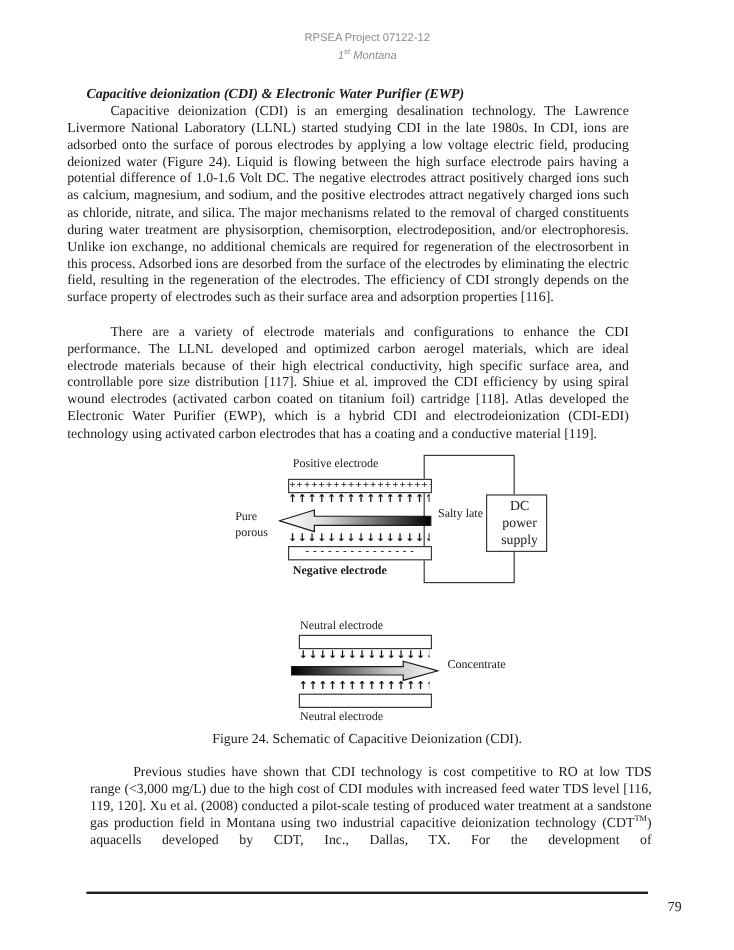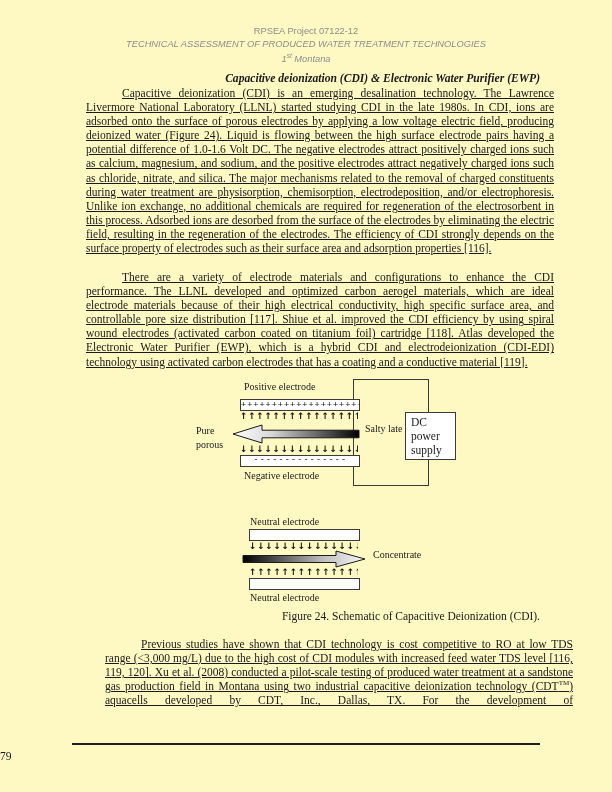--- a/index.html
+++ b/index.html
@@ -1,89 +1,88 @@
 <!DOCTYPE html>
 <html><head>
 <meta charset="utf-8">
 <style>
   html,body{margin:0;padding:0;background:#e8e8e8;}
   .page{
     position:relative;
     width:612px;height:792px;
     margin:0 auto;
-    background:#fef9c3;
+    background:#ffffff;
     font-family:"Liberation Serif", "DejaVu Serif", serif;
     color:#1a1a1a;
     overflow:hidden;
   }
   
   .hdr{
     position:absolute;top:25px;left:0;width:612px;
     text-align:center;
     font-family:"Liberation Sans", sans-serif;
     color:#8c8c8c;
     font-size:9.3px;line-height:12.5px;
   }
   .hdr .ital{font-style:italic;}
   .hdr sup{font-size:6.5px;}
   
   .heading{
     position:absolute;top:72px;left:72px;width:468px;
-    font-size:11.6px;font-weight:bold;font-style:italic;margin:0;text-align:right;
+    font-size:11.6px;font-weight:bold;font-style:italic;margin:0;
   }
   .para{
-    position:absolute;left:86px;width:468px;margin:0;
+    position:absolute;left:56px;width:468px;margin:0;
     font-size:11.5px;line-height:14.1px;
-    text-align:justify;text-indent:36px;text-decoration:underline;
+    text-align:justify;text-indent:36px;
   }
   .p1{top:86px;}
   .p2{top:270px;}
   .p3{top:637px;text-align-last:justify;margin-left:19px;}
   .para sup{font-size:7px;line-height:0;}
   
   .figure{position:absolute;top:376px;left:72px;width:468px;height:232px;}
   .wire{
     position:absolute;left:281px;top:3px;width:74px;height:105px;
     border:1.2px solid #3a3a3a;z-index:1;
   }
   .dcbox{
     position:absolute;left:333px;top:36px;width:44px;height:44px;
     border:1.2px solid #3a3a3a;background:#fff;z-index:3;
-    font-size:11.5px;line-height:14.2px;padding:2px 0 0 5px;
+    font-size:11.5px;line-height:14.2px;padding:2px 0 0 5px;text-align:center;
   }
   .bar{
     position:absolute;height:10px;background:#fff;border:1px solid #3a3a3a;
     z-index:2;overflow:hidden;text-align:center;white-space:nowrap;
   }
   .bar.plus{font-size:9px;font-weight:bold;line-height:9px;letter-spacing:1px;}
   .bar.minus{font-size:9px;font-weight:bold;line-height:7px;letter-spacing:0.5px;}
   .ions{
     position:absolute;height:12px;z-index:2;overflow:hidden;text-align:center;
     white-space:nowrap;
     font-family:"DejaVu Sans", sans-serif;font-weight:bold;
     font-size:9px;line-height:12px;letter-spacing:0.6px;color:#111;
   }
   .flow{position:absolute;z-index:2;}
   .lbl{position:absolute;font-size:10px;line-height:13.8px;}
   .caption{
     position:absolute;top:610px;left:72px;width:468px;
-    text-align:right;font-size:11.5px;
+    text-align:center;font-size:11.5px;
   }
   
   .rule{position:absolute;top:743px;left:72px;width:468px;height:2px;background:#1f1f1f;}
-  .pageno{position:absolute;top:750px;left:0;width:568px;text-align:left;font-size:11.5px;}
+  .pageno{position:absolute;top:750px;left:0;width:568px;text-align:right;font-size:11.5px;}
 </style>
 </head>
 <body>
 
 <div class="page">
 
   <div class="hdr">
     <div>RPSEA Project 07122-12</div>
-    <div class="ital">TECHNICAL ASSESSMENT OF PRODUCED WATER TREATMENT TECHNOLOGIES</div>
     <div class="ital"><span>1</span><sup>st</sup><span> Montana</span></div>
   </div>
 
   <h2 class="heading">Capacitive deionization (CDI) &amp; Electronic Water Purifier (EWP)</h2>
 
   <p class="para p1">Capacitive deionization (CDI) is an emerging desalination technology. The Lawrence Livermore National Laboratory (LLNL) started studying CDI in the late 1980s. In CDI, ions are adsorbed onto the surface of porous electrodes by applying a low voltage electric field, producing deionized water (Figure 24). Liquid is flowing between the high surface electrode pairs having a potential difference of 1.0-1.6 Volt DC. The negative electrodes attract positively charged ions such as calcium, magnesium, and sodium, and the positive electrodes attract negatively charged ions such as chloride, nitrate, and silica. The major mechanisms related to the removal of charged constituents during water treatment are physisorption, chemisorption, electrodeposition, and/or electrophoresis. Unlike ion exchange, no additional chemicals are required for regeneration of the electrosorbent in this process. Adsorbed ions are desorbed from the surface of the electrodes by eliminating the electric field, resulting in the regeneration of the electrodes. The efficiency of CDI strongly depends on the surface property of electrodes such as their surface area and adsorption properties [116].</p>
   <p class="para p2">There are a variety of electrode materials and configurations to enhance the CDI performance. The LLNL developed and optimized carbon aerogel materials, which are ideal electrode materials because of their high electrical conductivity, high specific surface area, and controllable pore size distribution [117]. Shiue et al. improved the CDI efficiency by using spiral wound electrodes (activated carbon coated on titanium foil) cartridge [118]. Atlas developed the Electronic Water Purifier (EWP), which is a hybrid CDI and electrodeionization (CDI-EDI) technology using activated carbon electrodes that has a coating and a conductive material [119].</p>
 
   <div class="figure">
 
@@ -103,21 +102,21 @@
         </linearGradient>
       </defs>
       <polygon points="1,10 30,1 30,6.2 127,6.2 127,13.8 30,13.8 30,19" fill="url(#gradA)" stroke="#1a1a1a" stroke-width="1"></polygon>
     </svg>
 
     <div class="lbl" style="left:124px;top:48px;width:42px;">Pure porous</div>
     <div class="lbl" style="left:293px;top:46px;width:46px;">Salty late</div>
 
     <div class="ions" style="left:168px;top:67px;width:118px;">↓↓↓↓↓↓↓↓↓↓↓↓↓↓↓↓</div>
     <div class="bar minus" style="left:168px;top:79px;width:118px;">- - - - - - - - - - - - - - -</div>
-    <div class="lbl" style="left:172px;top:93px;">Negative electrode</div>
+    <div class="lbl" style="left:172px;top:93px;font-weight:bold;">Negative electrode</div>
 
     <div class="lbl" style="left:178px;top:139px;">Neutral electrode</div>
     <div class="bar" style="left:177px;top:153px;width:109px;"></div>
     <div class="ions" style="left:177px;top:164px;width:109px;">↓↓↓↓↓↓↓↓↓↓↓↓↓↓↓↓</div>
 
     <svg class="flow" style="left:170px;top:174px;" width="124" height="18" viewBox="0 0 124 18">
       <defs>
         <linearGradient id="gradB" x1="0" y1="0" x2="1" y2="0">
           <stop offset="0" stop-color="#000000"></stop>
           <stop offset="0.65" stop-color="#bdbdbd"></stop>

